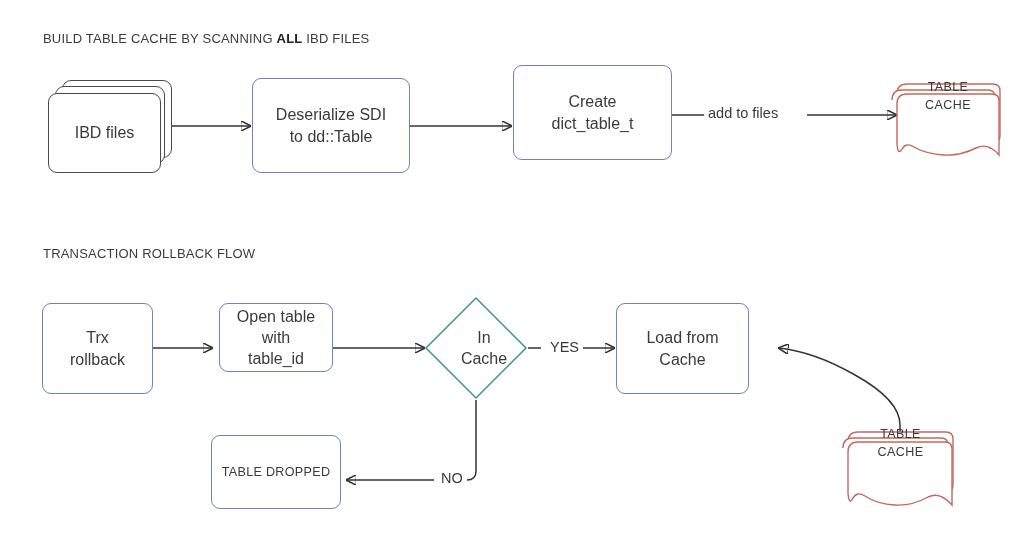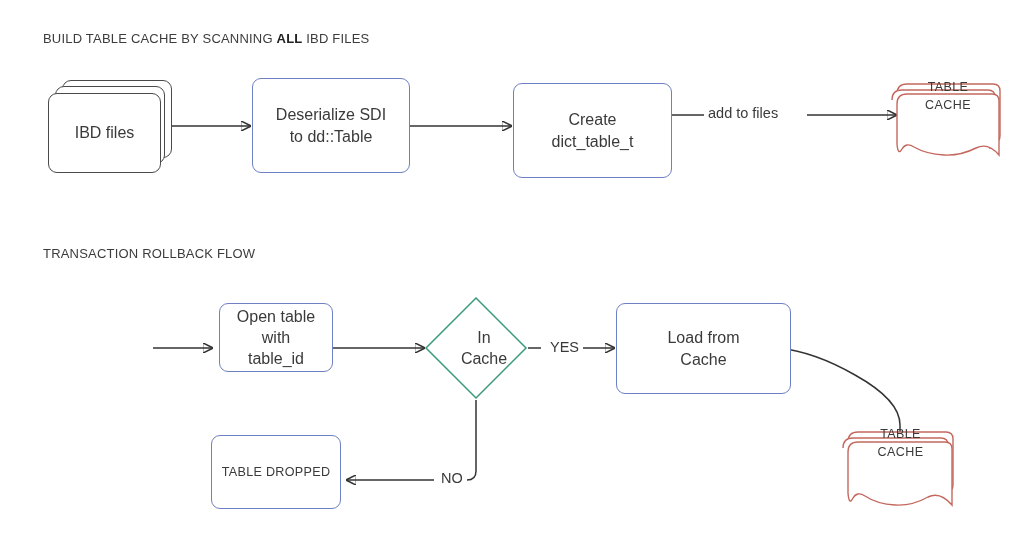--- a/index.html
+++ b/index.html
@@ -178,21 +178,21 @@
     <div class="node node-gray t-16" style="left:0px; top:13px; width:113px; height:80px; position:absolute;">
       <span class="label">IBD files</span>
     </div>
   </div>
 
   <div class="node node-blue t-16" style="left:252px; top:78px; width:158px; height:95px;">
     <span class="label">Deserialize SDI
 to dd::Table</span>
   </div>
 
-  <div class="node node-blue t-16" style="left:513px; top:83px; width:159px; height:95px;">
+  <div class="node node-blue t-16" style="left:513px; top:65px; width:159px; height:95px;">
     <span class="label">Create
 dict_table_t</span>
   </div>
 
   <div class="edge-label" style="left:704px; top:105px;">add to files</div>
 
   <div class="doc-wrap" style="left:888px; top:78px; width:120px; height:82px;">
     <svg width="120" height="82" viewBox="0 0 120 82">
       <path d="M9 16 Q9 6 19 6 L105 6 Q112 6 112 13 L112 58 Q112 64 106 64
                L104 64" fill="#ffffff" stroke="#c4685e" stroke-width="1.4"></path>
@@ -221,40 +221,44 @@
 
     <line x1="528" y1="348" x2="541" y2="348"></line>
     <line x1="583" y1="348" x2="614" y2="348" marker-end="url(#arrow)"></line>
 
     <path d="M476 400 L476 471 Q476 480 467 480 L462 480"></path>
     <path d="M434 480 L347 480" marker-end="url(#arrow)"></path>
 
     <path d="M900 432 L900 425 Q900 400 855 375 Q815 352 779 348" marker-end="url(#arrow)"></path>
   </svg>
 
+  <div class="node node-blue t-16" style="left:42px; top:303px; width:111px; height:91px;">
+    <span class="label">Trx
+rollback</span>
+  </div>
 
   <div class="node node-blue t-16" style="left:219px; top:303px; width:114px; height:69px;">
     <span class="label">Open table
 with
 table_id</span>
   </div>
 
   <div class="diamond-wrap" style="left:424px; top:296px; width:104px; height:104px;">
     <svg width="104" height="104" viewBox="0 0 104 104">
       <polygon points="52,2 102,52 52,102 2,52" fill="#ffffff" stroke="#3a9b7b" stroke-width="1.5"></polygon>
     </svg>
     <div class="diamond-label t-16">In
 Cache</div>
   </div>
 
   <div class="edge-label" style="left:546px; top:339px;">YES</div>
 
   <div class="edge-label" style="left:437px; top:470px;">NO</div>
 
-  <div class="node node-blue t-16" style="left:616px; top:303px; width:175px; height:91px;">
+  <div class="node node-blue t-16" style="left:616px; top:303px; width:133px; height:91px;">
     <span class="label">Load from
 Cache</span>
   </div>
 
   <div class="node node-blue t-13" style="left:211px; top:435px; width:130px; height:74px;">
     <span class="label">TABLE DROPPED</span>
   </div>
 
   <div class="doc-wrap" style="left:838px; top:425px; width:125px; height:85px;">
     <svg width="125" height="85" viewBox="0 0 125 85">

